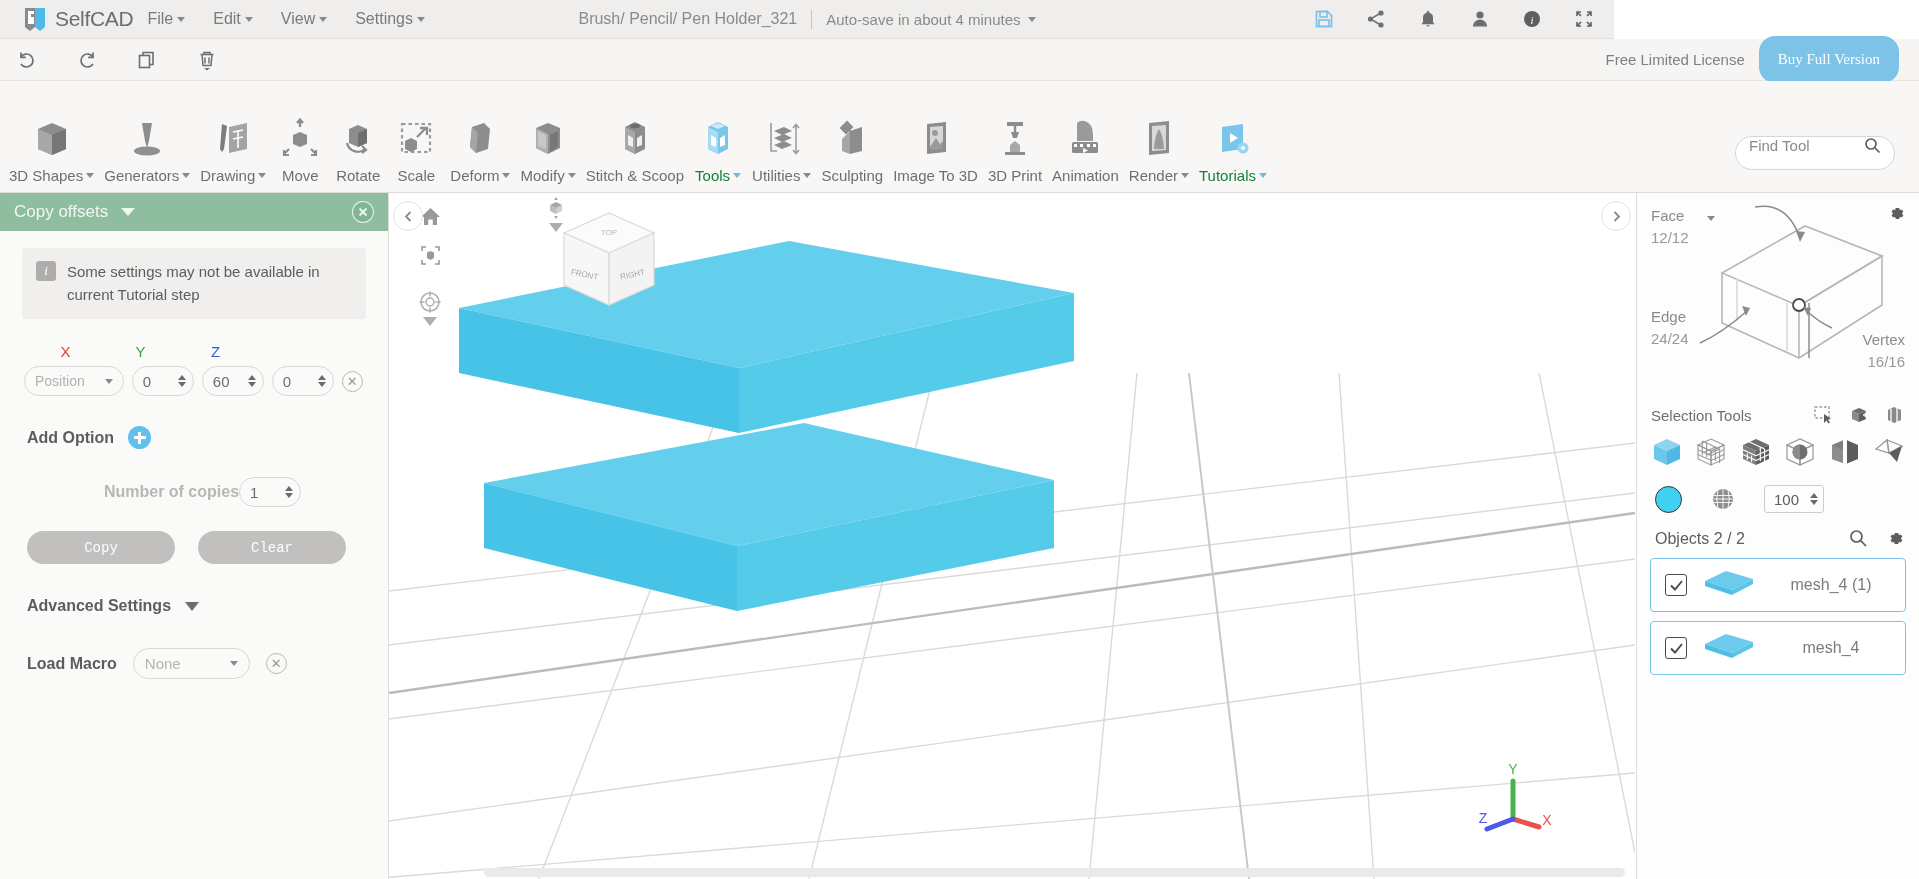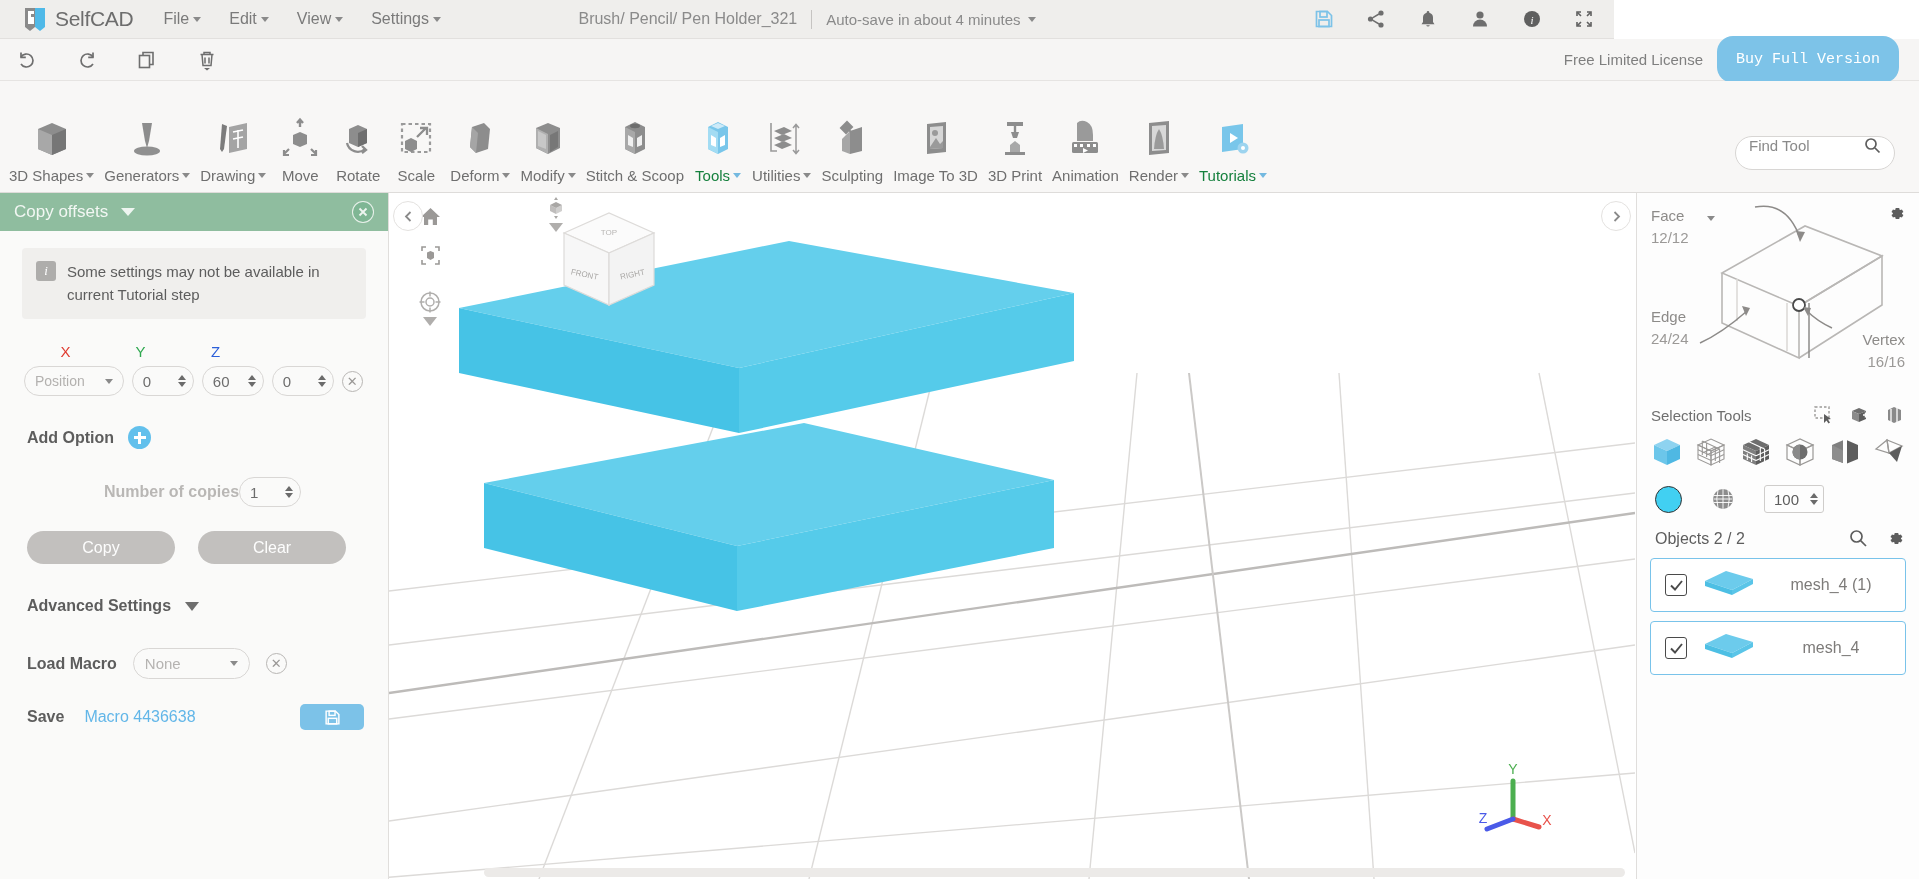--- a/index.html
+++ b/index.html
@@ -12,21 +12,21 @@
 
   
   .menubar {
     position: absolute; top: 0; left: 0; width: 1614px; height: 39px;
     background: #efeeec; display: flex; align-items: center;
     border-bottom: 1px solid #e2e0de;
   }
   .logo-wrap { display: flex; align-items: center; margin-left: 22px; gap: 7px; }
   .logo-mark { width: 26px; height: 27px; position: relative; }
   .logo-text { font-size: 21px; color: #6d6d6d; letter-spacing: -0.3px; font-weight: 400; }
-  .menu-items { display: flex; align-items: center; margin-left: 30px; gap: 28px; justify-content: flex-end; }
+  .menu-items { display: flex; align-items: center; margin-left: 14px; gap: 28px; justify-content: flex-end; }
   .menu-item { font-size: 16px; color: #7a7a7a; cursor: pointer; display: flex; align-items: center; gap: 4px; }
   .caret { width: 0; height: 0; border-left: 4px solid transparent; border-right: 4px solid transparent;
            border-top: 5px solid #8a8a8a; display: inline-block; }
   .titlecenter { position: absolute; left: 0; right: 0; display: flex; justify-content: center;
                  align-items: center; gap: 14px; pointer-events: none; }
   .doc-title { font-size: 16px; color: #8a8a8a; pointer-events: auto; cursor: pointer; }
   .tsep { width: 1px; height: 19px; background: #c6c4c2; }
   .autosave { font-size: 15px; color: #8a8a8a; display: flex; align-items: center; gap: 7px;
               pointer-events: auto; cursor: pointer; }
   .topicons { position: absolute; right: 18px; display: flex; align-items: center; gap: 28px; }
@@ -37,21 +37,21 @@
   .actionbar {
     position: absolute; top: 39px; left: 0; width: 1919px; height: 42px;
     background: #f6f5f4; display: flex; align-items: center;
     border-bottom: 1px solid #e6e4e2;
   }
   .act-tools { display: flex; align-items: center; margin-left: 12px; gap: 30px; }
   .act-btn { width: 30px; height: 30px; display: flex; align-items: center; justify-content: center; cursor: pointer; }
   .license-wrap { position: absolute; right: 20px; display: flex; align-items: center; gap: 14px; }
   .license-text { font-size: 15px; color: #7f7f7f; }
   .buybtn { background: #7dc3e8; color: #fff; font-size: 15px; border-radius: 16px;
-            padding: 15px 19px; cursor: pointer; border: none; font-family: Liberation Mono, monospace; }
+            padding: 15px 19px; cursor: pointer; border: none; font-family: Liberation Serif, serif; }
 
   
   .ribbon {
     position: absolute; top: 81px; left: 0; width: 1919px; height: 112px;
     background: #f8f7f6; display: flex; align-items: flex-end;
     border-bottom: 1px solid #dedcda; padding: 0 4px 3px 4px;
   }
   .rib-item { display: flex; flex-direction: column; align-items: center; cursor: pointer;
               padding: 0 5px; min-width: 52px; }
   .rib-ico { height: 56px; display: flex; align-items: center; justify-content: center; }
@@ -106,22 +106,22 @@
              color: #9a9896; font-size: 13px; }
   .addopt { display: flex; align-items: center; gap: 14px; margin: 30px 0 0 27px; }
   .addopt-lbl { font-size: 16px; color: #5d5d5d; font-weight: bold; }
   .plusb { width: 23px; height: 23px; border-radius: 50%; background: #62c0ec; position: relative; cursor: pointer; }
   .plusb:before, .plusb:after { content:""; position: absolute; background: #fff; }
   .plusb:before { left: 5.5px; top: 10px; width: 12px; height: 3px; }
   .plusb:after { left: 10px; top: 5.5px; width: 3px; height: 12px; }
   .copiesrow { display: flex; align-items: center; margin: 28px 24px 0 41px; justify-content: center; }
   .copieslbl { font-size: 16px; color: #b9b7b5; font-weight: bold; }
   .btnrow { display: flex; gap: 23px; margin: 24px 0 0 27px; }
-  .gbtn { background: #c2c0be; color: #fdfdfd; font-size: 16px; border: none; border-radius: 17px;
-          width: 148px; height: 33px; cursor: pointer; font-family: Liberation Sans, sans-serif; }
+  .gbtn { background: #c2c0be; color: #fdfdfd; font-size: 14px; border: none; border-radius: 17px;
+          width: 148px; height: 33px; cursor: pointer; font-family: Liberation Mono, monospace; }
   .advrow { display: flex; align-items: center; gap: 14px; margin: 33px 0 0 27px; }
   .advlbl { font-size: 16px; color: #5d5d5d; font-weight: bold; }
   .tri-down-d { width: 0; height: 0; border-left: 7px solid transparent; border-right: 7px solid transparent;
                 border-top: 9px solid #6e6e6e; }
   .macrorow { display: flex; align-items: center; gap: 16px; margin: 33px 0 0 27px; }
   .macrolbl { font-size: 16px; color: #5d5d5d; font-weight: bold; }
   .macrosel { border: 1px solid #d9d7d5; border-radius: 16px; height: 31px; width: 117px;
               display: flex; align-items: center; justify-content: space-between; padding: 0 11px;
               font-size: 15px; color: #b5b3b1; cursor: pointer; }
   .saverow { display: flex; align-items: center; gap: 20px; margin: 25px 24px 0 27px; }
@@ -630,31 +630,20 @@
 
     <div class="macrorow">
       <span class="macrolbl">Load Macro</span>
       <span class="macrosel">
         <span>None</span>
         <i class="caret"></i>
       </span>
       <span class="xcircle">✕</span>
     </div>
 
-    <div class="saverow">
-      <span class="savelbl">Save</span>
-      <span class="macrolink">Macro 4436638</span>
-      <span class="savebtn">
-        <svg width="17" height="17" viewBox="0 0 20 20" fill="none" stroke="#fff" stroke-width="1.7">
-          <path d="M2.5 2.5h11l4 4v11h-15z"></path>
-            <rect x="6" y="2.5" width="7" height="5"></rect>
-          <rect x="5" y="11" width="10" height="6.5"></rect>
-        </svg>
-      </span>
-    </div>
   </div>
 
   <div class="viewport">
     <div class="vpinner">
       <svg width="1246" height="686" viewBox="0 0 1246 686">
         <rect x="0" y="0" width="1246" height="686" fill="#ffffff"></rect>
         <g stroke="#dcdad8" stroke-width="1.4" fill="none">
           <path d="M0 398 L1246 250"></path>
           <path d="M0 452 L1246 300"></path>
           <path d="M0 526 L1246 366"></path>

